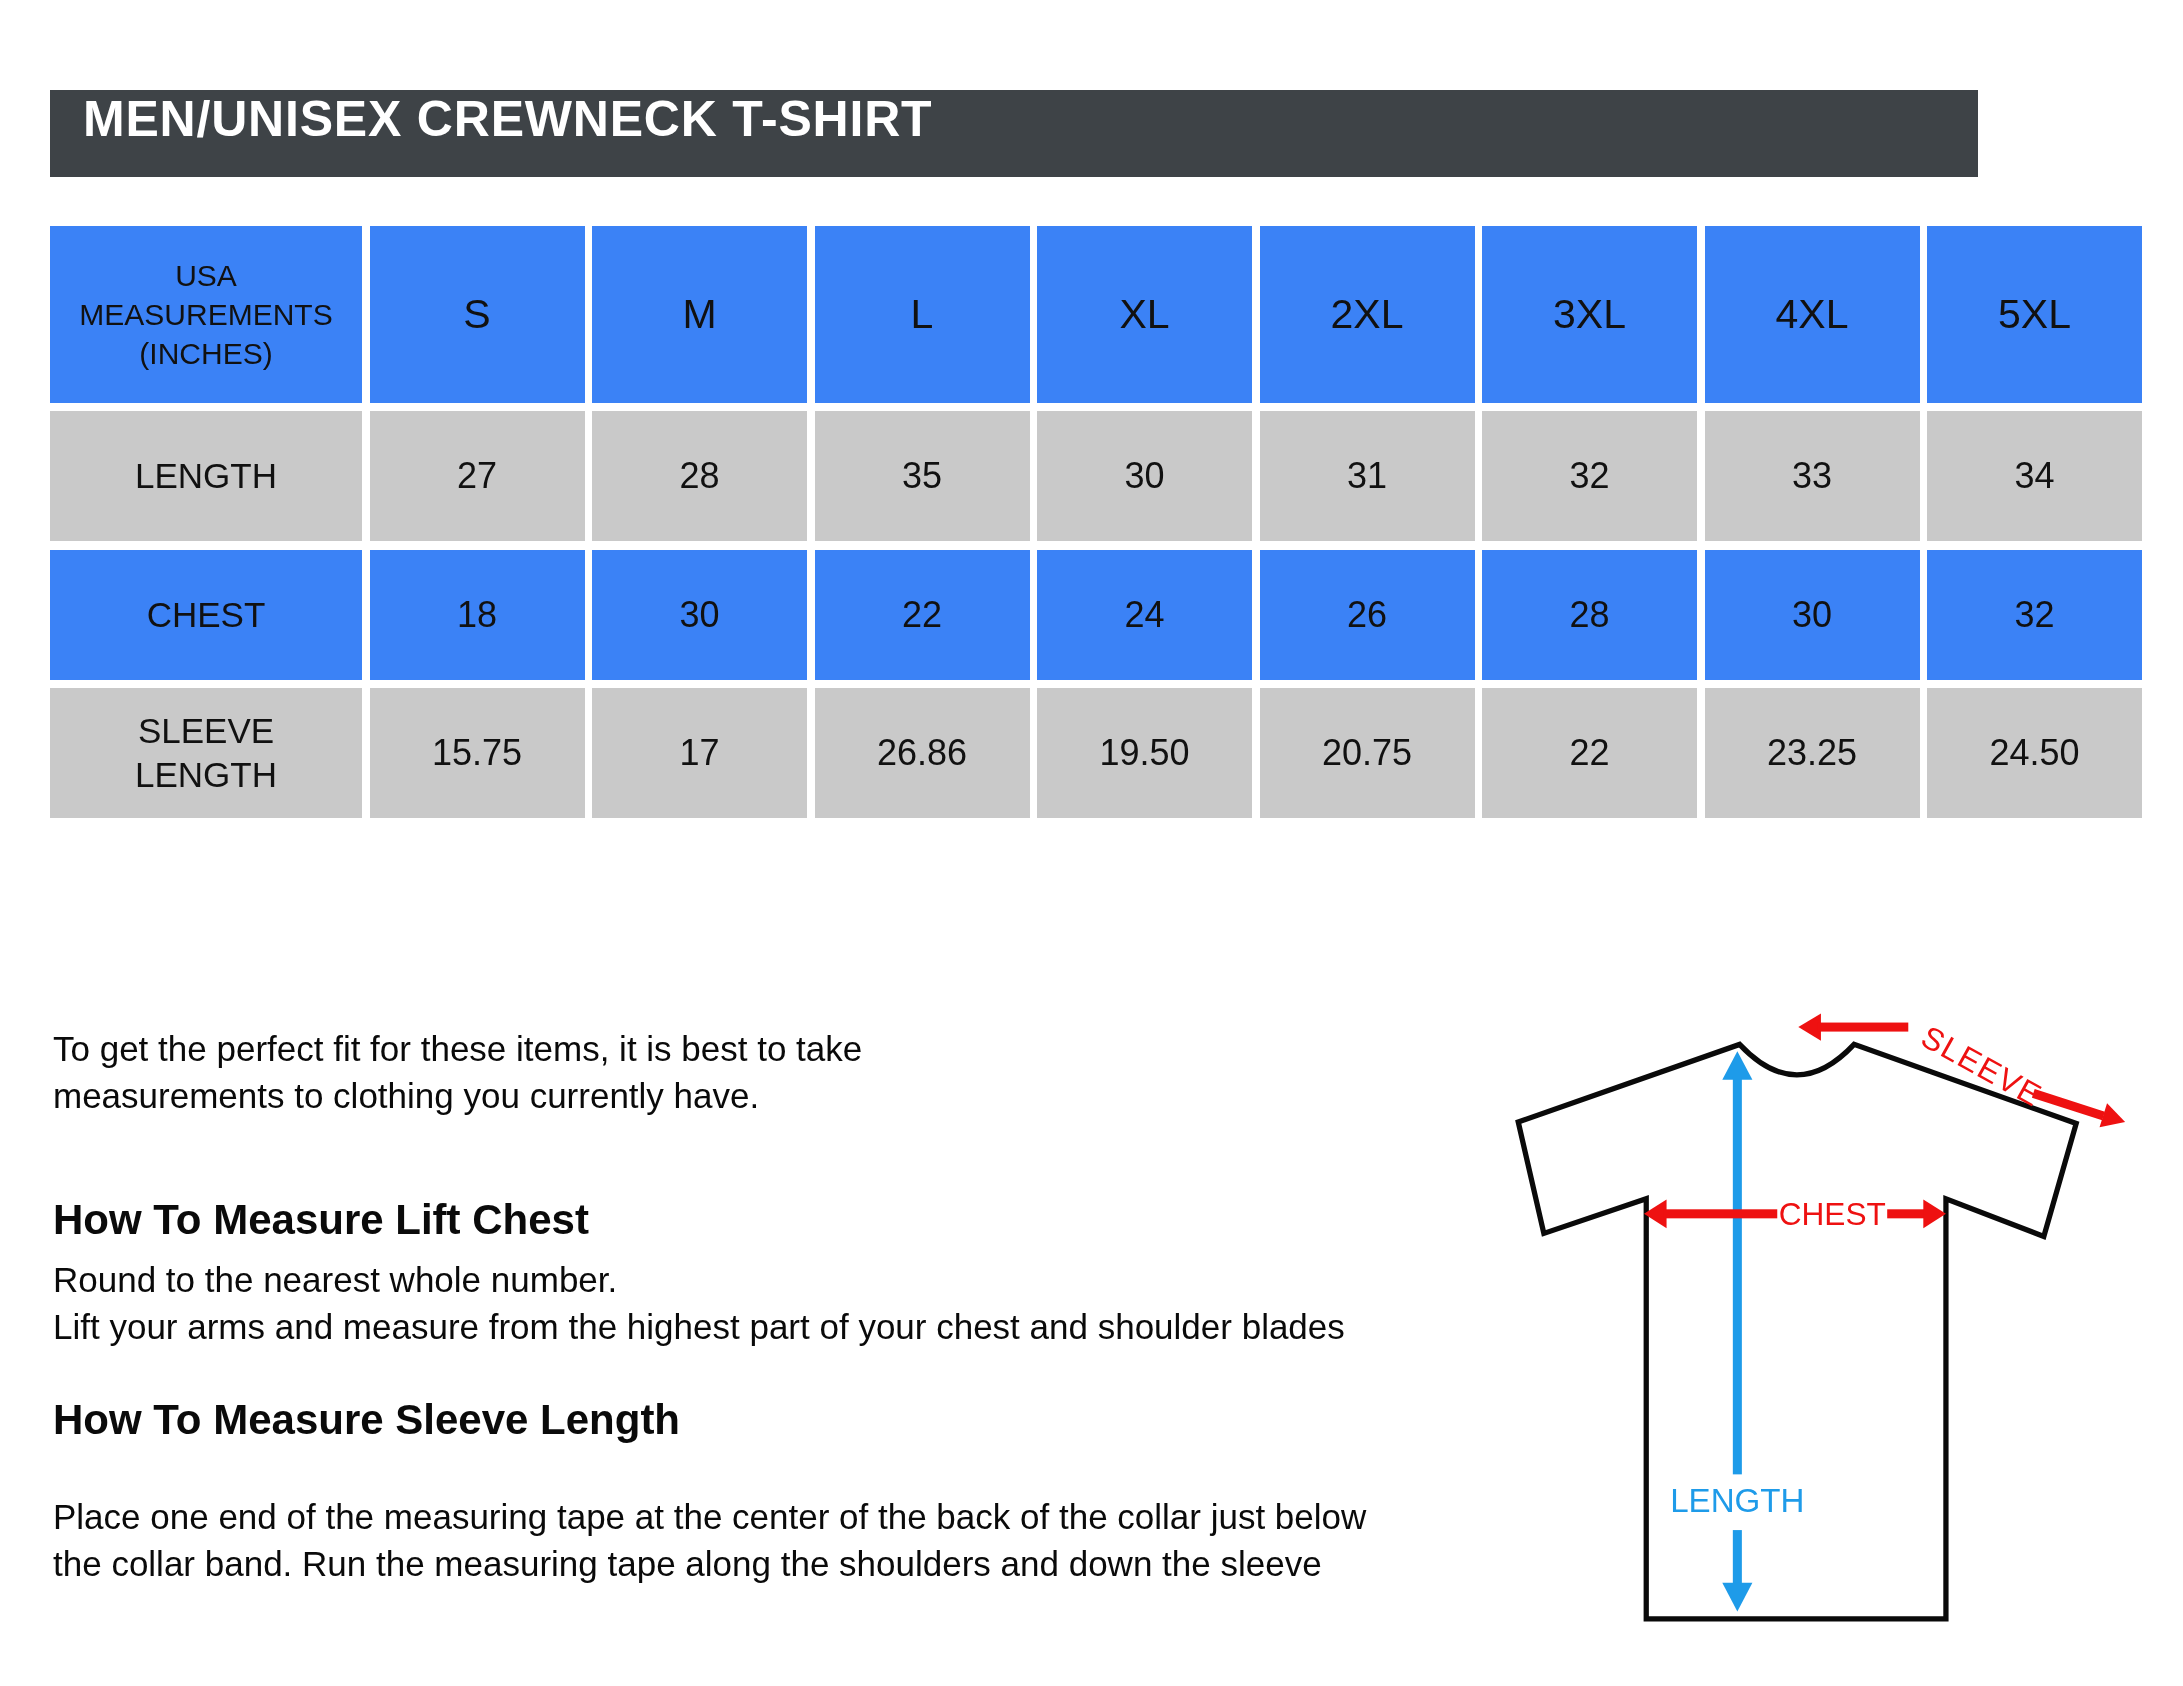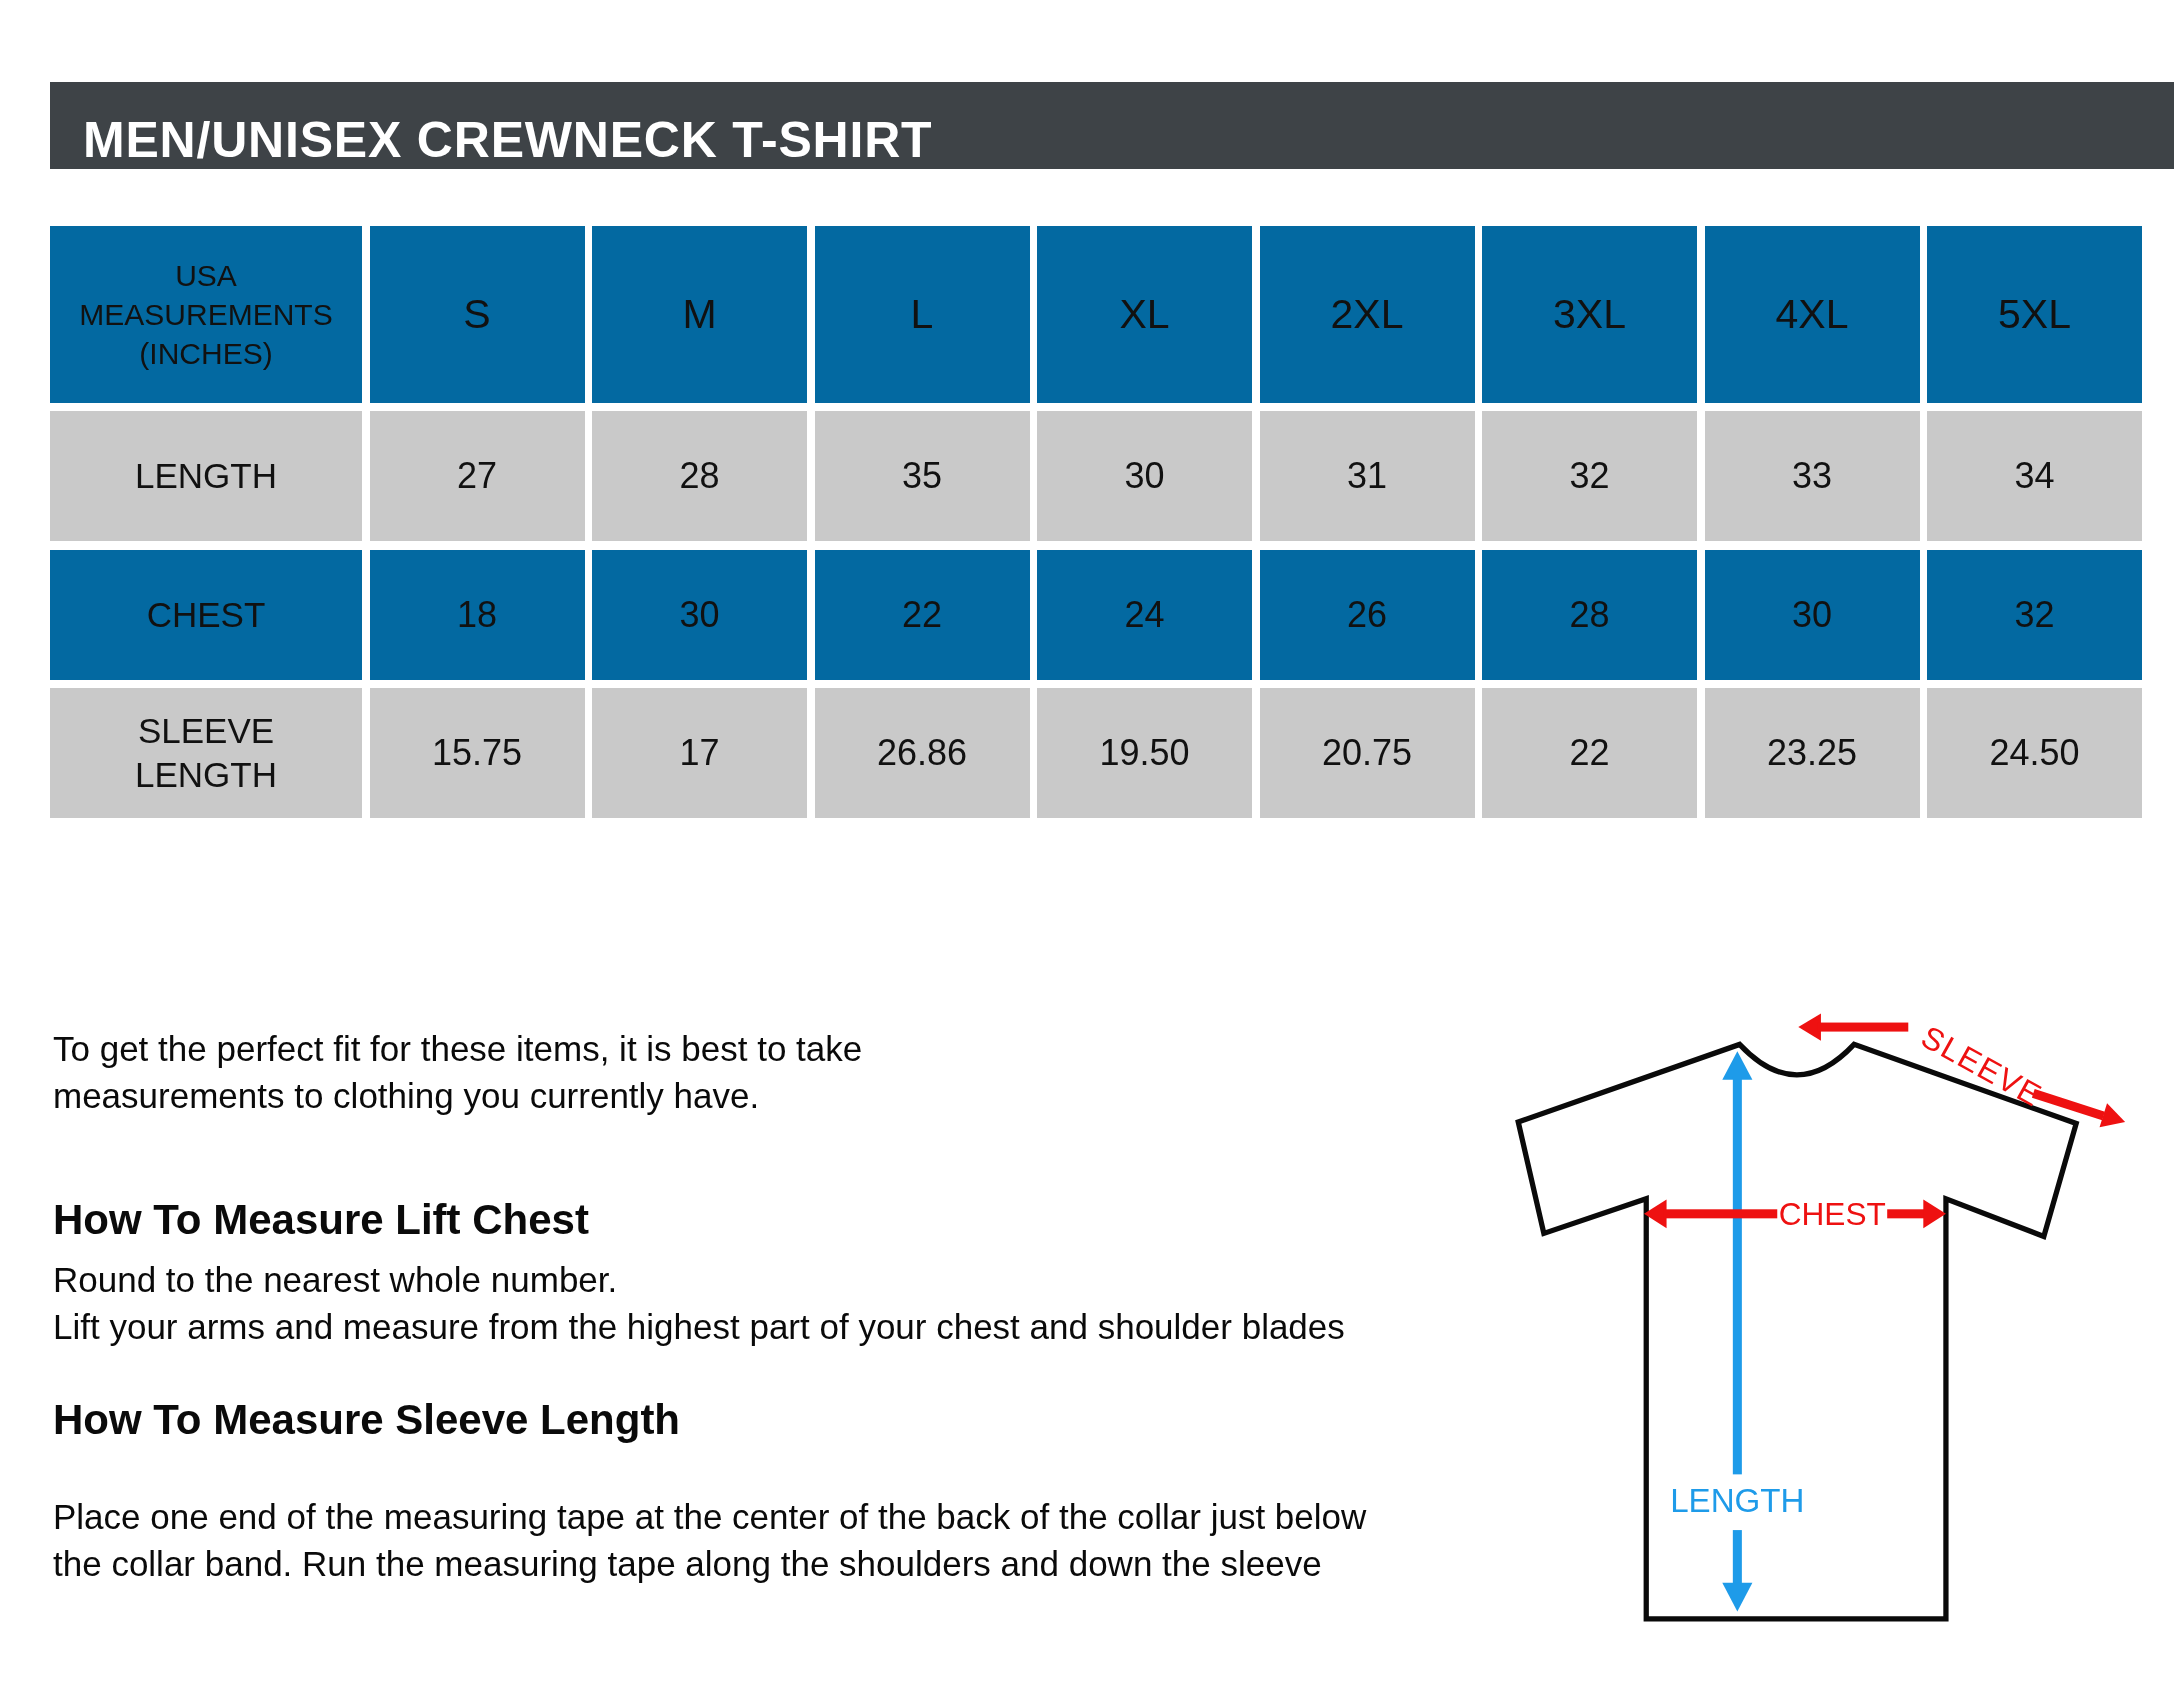--- a/index.html
+++ b/index.html
@@ -8,24 +8,24 @@
     background: #ffffff;
     position: relative;
     overflow: hidden;
     font-family: "Liberation Sans", sans-serif;
     color: #0a0a0a;
   }
 
   
   .titlebar {
     position: absolute;
-    left: 50px; top: 82px;
-    width: 2124px; height: 87px;
+    left: 50px; top: 90px;
+    width: 1928px; height: 87px;
     background: #3e4347;
-    display: flex; align-items: flex-end;
+    display: flex; align-items: flex-start;
     box-sizing: border-box;
     padding-left: 33px;
   }
   .titlebar span {
     color: #ffffff;
     font-size: 50px;
     font-weight: bold;
     letter-spacing: 0.8px;
     white-space: nowrap;
   }
@@ -41,21 +41,21 @@
     column-gap: 7.5px;
     row-gap: 8.3px;
   }
   .cell {
     display: flex; align-items: center; justify-content: center;
     text-align: center;
     box-sizing: border-box;
     padding: 0 13.6px;
     color: #111;
   }
-  .cell.dark  { background: #0369a1; }
+  .cell.dark  { background: #3b82f6; }
   .cell.light { background: #c9c9c9; }
   .cell.corner { font-size: 30px; line-height: 1.3; }
   .cell.size-head { font-size: 41px; }
   .cell.row-label { font-size: 35px; line-height: 1.25; }
   .cell.value { font-size: 36px; }
 
   
   .textblock { position: absolute; left: 53px; }
   .intro    { top: 1025px; font-size: 35px; line-height: 47px; }
   .h-chest  { top: 1196px; font-size: 42px; font-weight: bold; }

